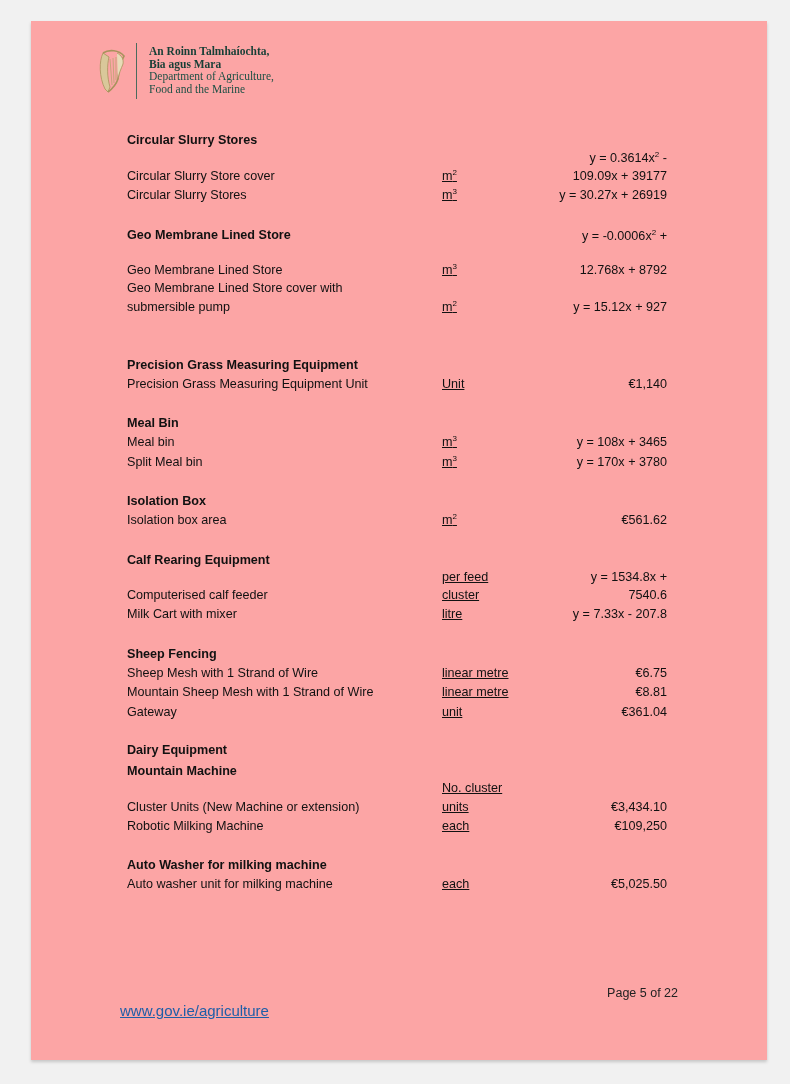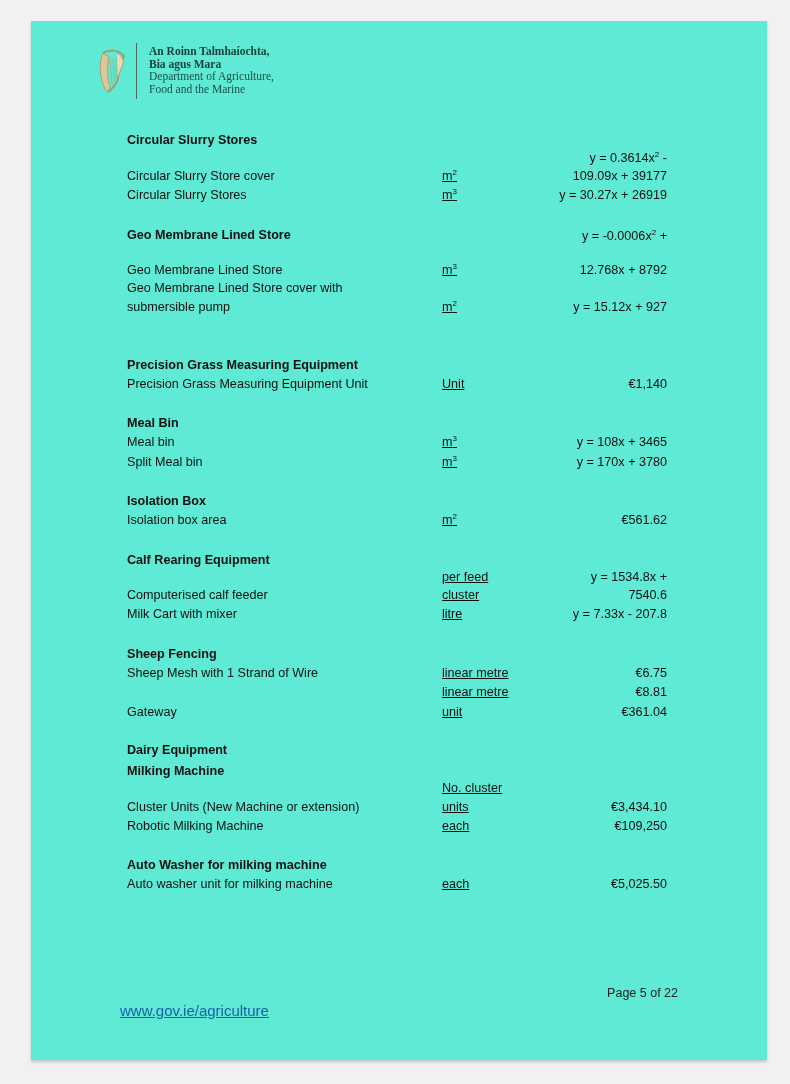--- a/index.html
+++ b/index.html
@@ -2,21 +2,21 @@
 <html><head>
 <meta charset="utf-8">
 <style>
   html, body { margin:0; padding:0; }
   body {
     width:790px; height:1084px; background:#f1f1f1; position:relative; overflow:hidden;
     font-family: "Liberation Sans", "DejaVu Sans", sans-serif; color:#111;
   }
   .page {
     position:absolute; left:31px; top:21px; width:736px; height:1039px;
-    background:#5eead4; box-shadow: 0 2px 3px rgba(0,0,0,0.18);
+    background:#fca5a5; box-shadow: 0 2px 3px rgba(0,0,0,0.18);
   }
   .logo { position:absolute; left:66px; top:22px; height:58px; }
   .harp { position:absolute; left:0; top:4px; width:30px; height:48px; }
   .logo-divider { position:absolute; left:39px; top:0; width:1px; height:56px; background:#4b6b5e; }
   .logo-text { position:absolute; left:52px; top:2px; font-family:"Liberation Serif","DejaVu Serif",serif; font-size:11.5px; line-height:12.5px; color:#1c4f44; white-space:nowrap; }
   .logo-text .b { font-weight:bold; color:#173f36; }
   .content { position:absolute; left:96px; top:0; width:540px; font-size:12.6px; }
   .row { position:absolute; left:0; width:540px; height:18px; }
   .heading { position:absolute; left:0; font-weight:bold; font-size:12.6px; white-space:nowrap; }
   .item { position:absolute; left:0; white-space:nowrap; }
@@ -118,31 +118,32 @@
       <span class="value">y = 7.33x - 207.8</span>
     </div>
 
     <div class="heading" style="top:626px">Sheep Fencing</div>
     <div class="row" style="top:645px">
       <span class="item">Sheep Mesh with 1 Strand of Wire</span>
       <span class="unit">linear metre</span>
       <span class="value">€6.75</span>
     </div>
     <div class="row" style="top:664px">
+      <span class="item">Mountain Sheep Mesh with 1 Strand of Wire</span>
       <span class="unit">linear metre</span>
       <span class="value">€8.81</span>
     </div>
     <div class="row" style="top:684px">
       <span class="item">Gateway</span>
       <span class="unit">unit</span>
       <span class="value">€361.04</span>
     </div>
 
     <div class="heading" style="top:722px">Dairy Equipment</div>
-    <div class="heading" style="top:743px">Milking Machine</div>
+    <div class="heading" style="top:743px">Mountain Machine</div>
     <div class="row" style="top:760px">
       <span class="unit">No. cluster</span>
     </div>
     <div class="row" style="top:779px">
       <span class="item">Cluster Units (New Machine or extension)</span>
       <span class="unit">units</span>
       <span class="value">€3,434.10</span>
     </div>
     <div class="row" style="top:798px">
       <span class="item">Robotic Milking Machine</span>

